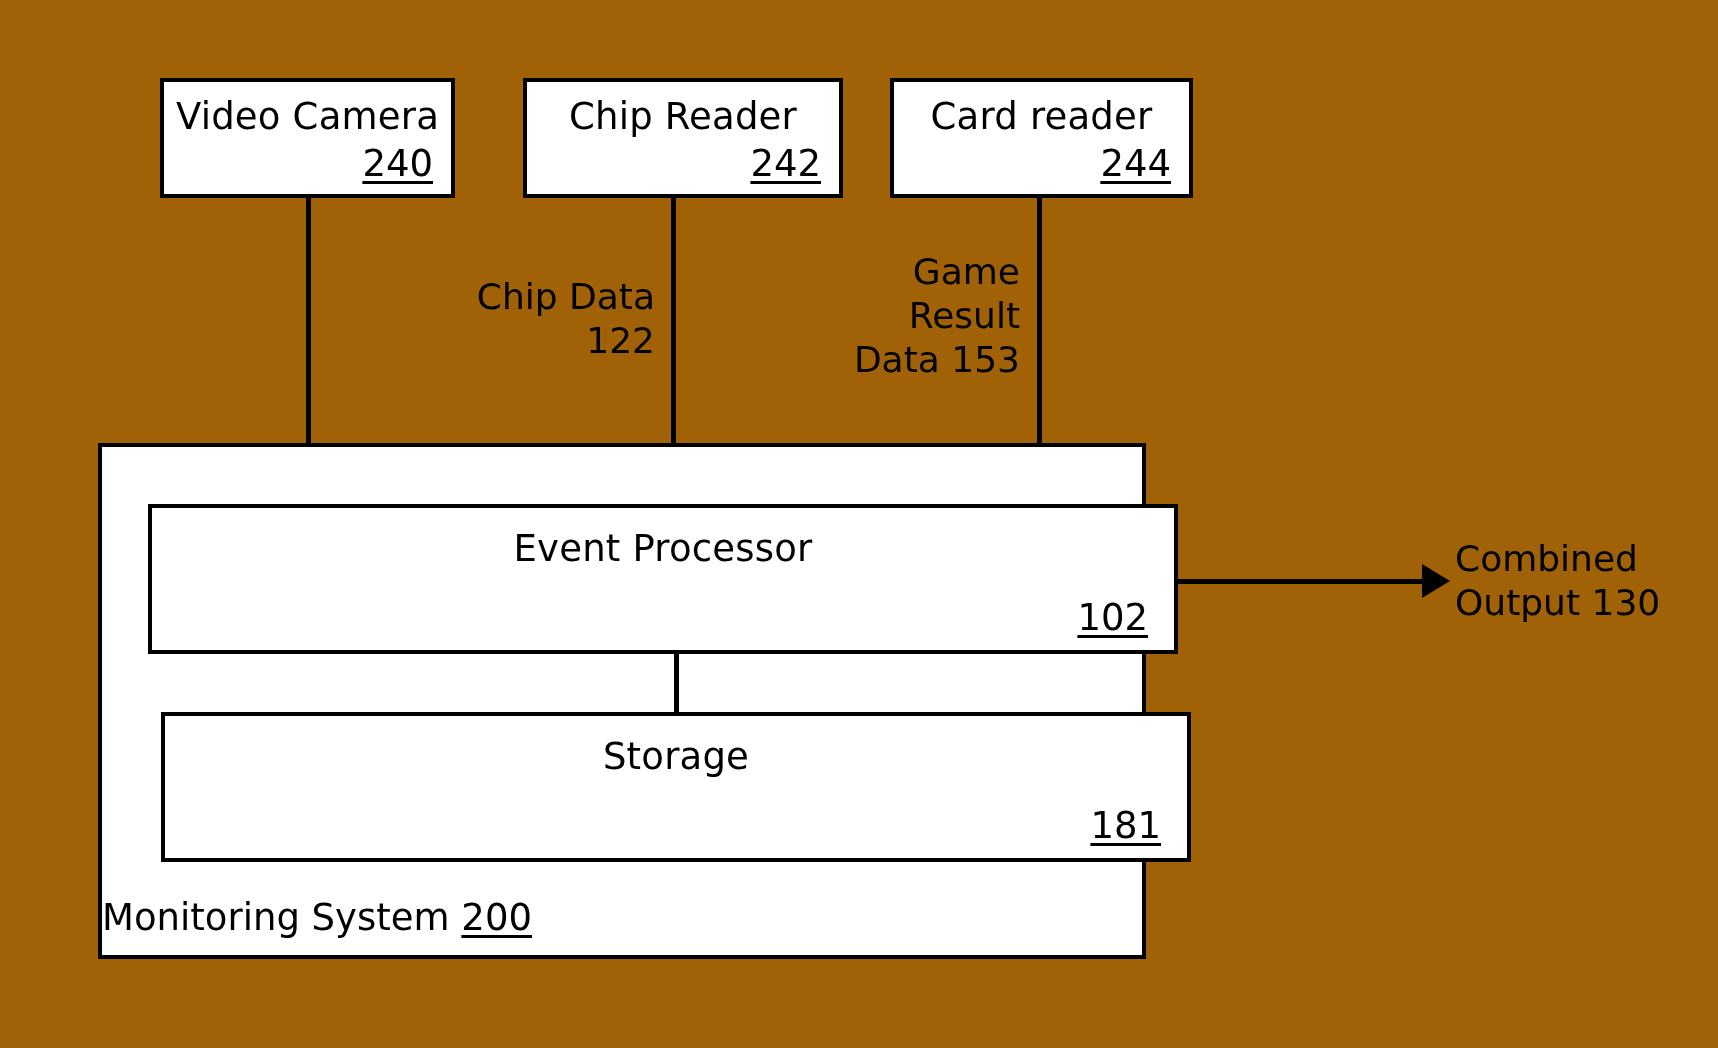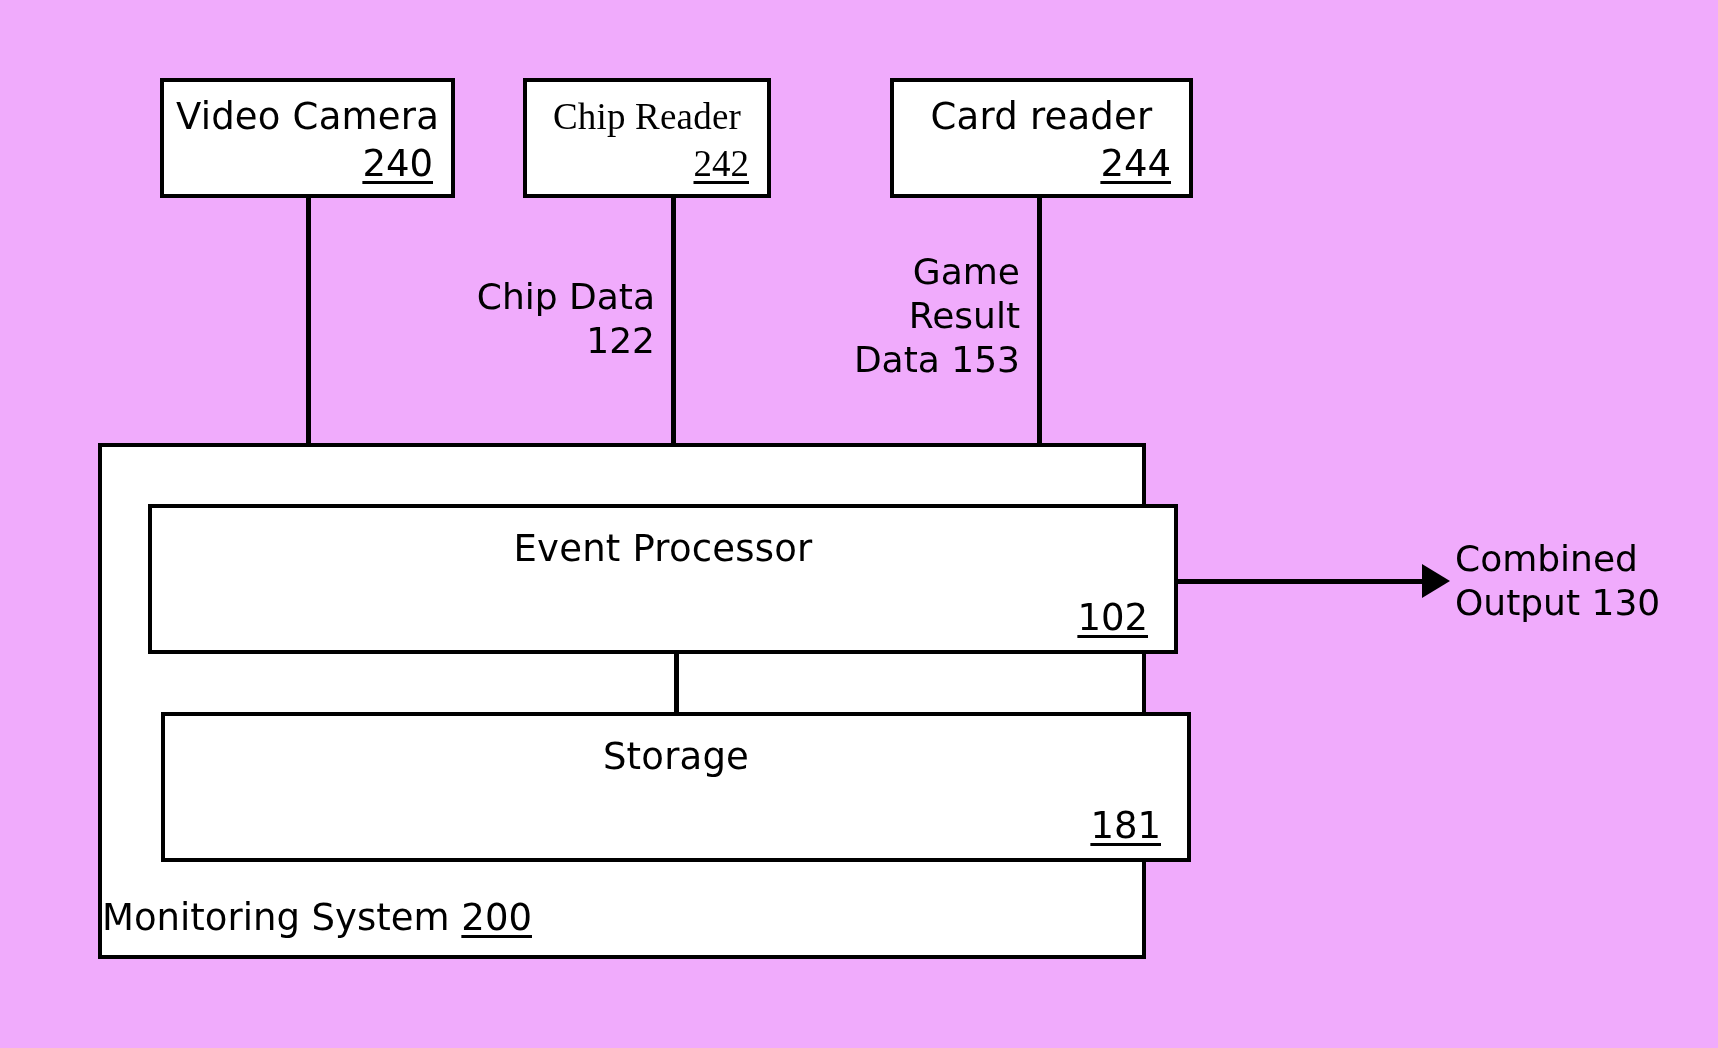--- a/index.html
+++ b/index.html
@@ -8,21 +8,21 @@
     background: #ffffff;
   }
   body {
     font-family: "DejaVu Sans", sans-serif;
     color: #000000;
   }
   #canvas {
     position: relative;
     width: 1718px;
     height: 1048px;
-    background: #f0abfc;
+    background: #a16207;
     overflow: hidden;
   }
   
   .box {
     position: absolute;
     border: 4px solid #000000;
     background: #ffffff;
     box-sizing: border-box;
   }
   .box-title {
@@ -126,21 +126,21 @@
 </head>
 <body>
 
 <div id="canvas">
 
   <div class="box src" style="left:160px; top:78px; width:295px;">
     <div class="box-title">Video Camera</div>
     <div class="box-ref">240</div>
   </div>
 
-  <div class="box src" style="left:523px; top:78px; width:248px;font-family:Liberation Serif, serif;">
+  <div class="box src" style="left:523px; top:78px; width:320px;">
     <div class="box-title">Chip Reader</div>
     <div class="box-ref">242</div>
   </div>
 
   <div class="box src" style="left:890px; top:78px; width:303px;">
     <div class="box-title">Card reader</div>
     <div class="box-ref">244</div>
   </div>
 
   <div class="vline" style="left:306px; top:198px; height:292px;"></div>

